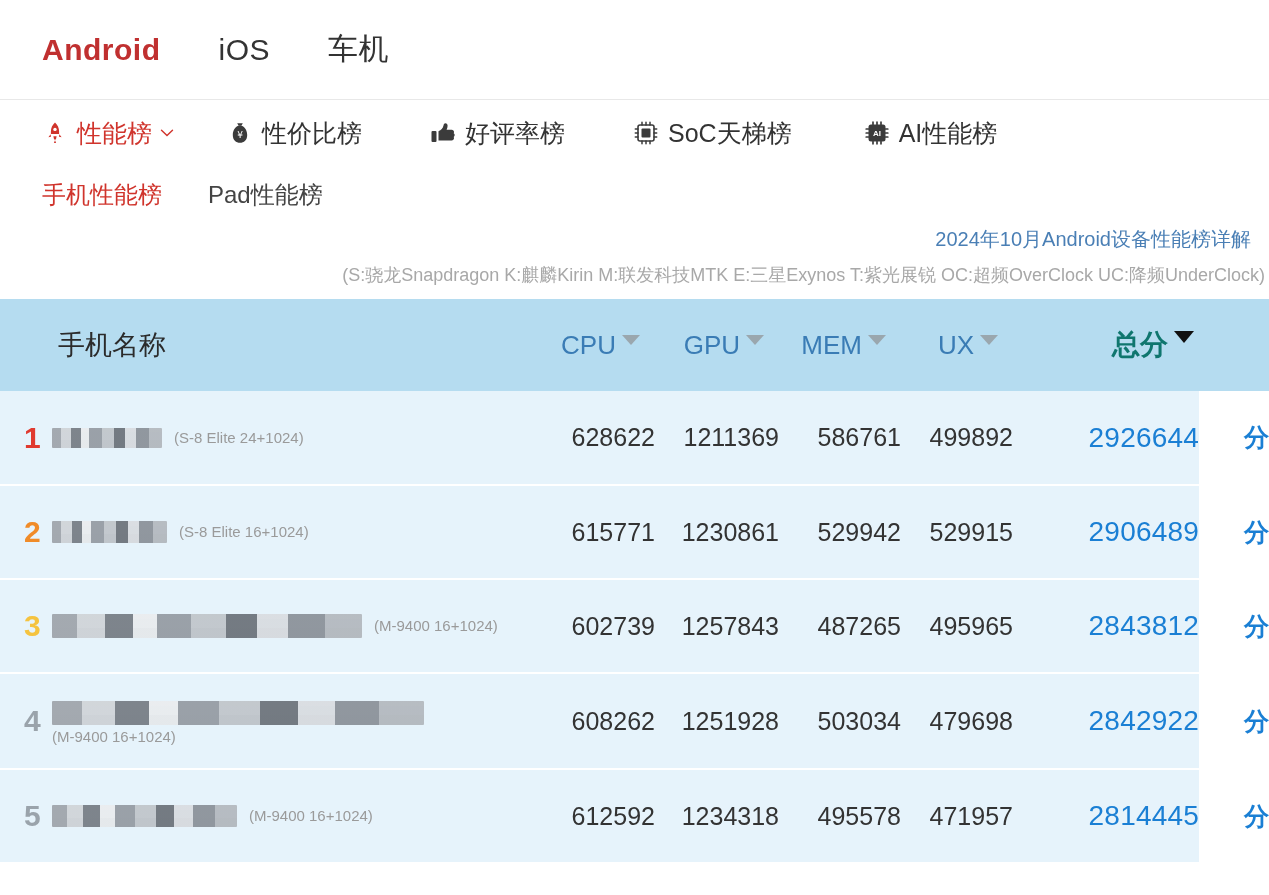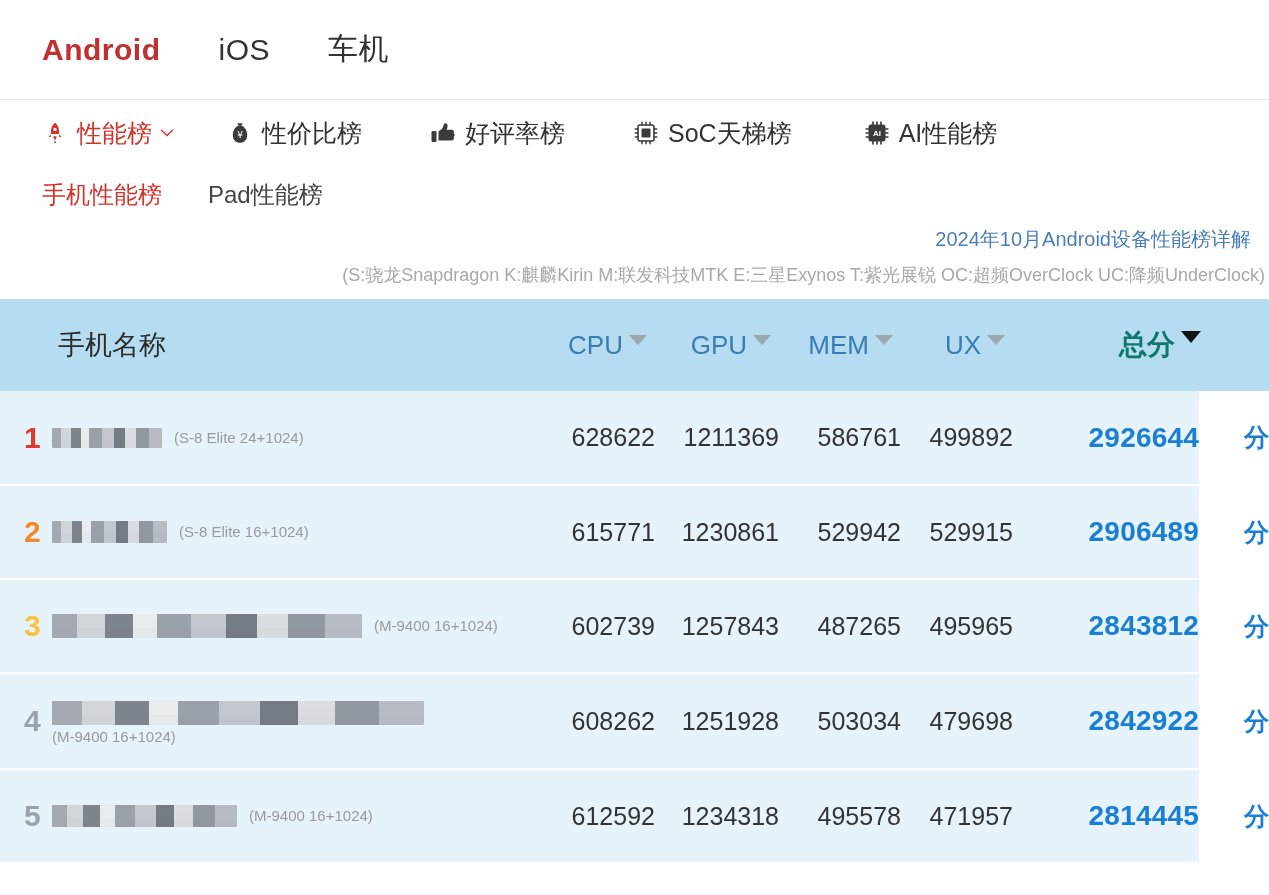--- a/index.html
+++ b/index.html
@@ -122,21 +122,21 @@
   }
   .table thead tr {
     background: #b5dcf0;
     height: 92px;
   }
   .th {
     font-size: 26px;
     color: #3a7cb5;
     font-weight: normal;
     text-align: right;
-    padding: 8px;
+    padding: 15px;
     vertical-align: middle;
     white-space: nowrap;
   }
   .th-name {
     text-align: left;
     padding-left: 58px;
     color: #2b2b2b;
     font-size: 27px;
   }
   .th-inner {
@@ -230,21 +230,21 @@
   }
   .spec-inline { margin-left: 12px; }
   .spec-block { display: block; margin-top: 2px; }
 
   .total-cell {
     text-align: right;
     white-space: nowrap;
   }
   .total-num {
     font-size: 28px;
-    font-weight: bold;
+    font-weight: normal;
     color: #1a7fd4;
     letter-spacing: 0.2px;
   }
   .total-unit {
     font-size: 25px;
     font-weight: bold;
     color: #1a7fd4;
     margin-left: 8px;
   }
   

